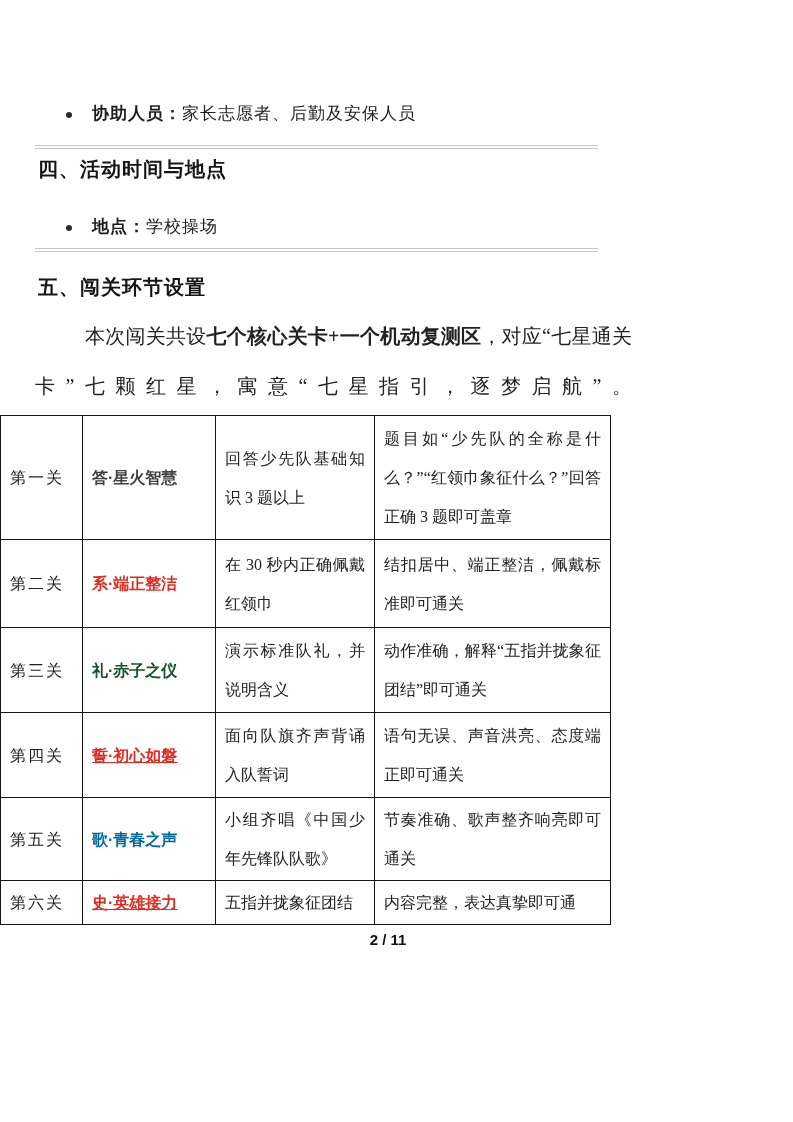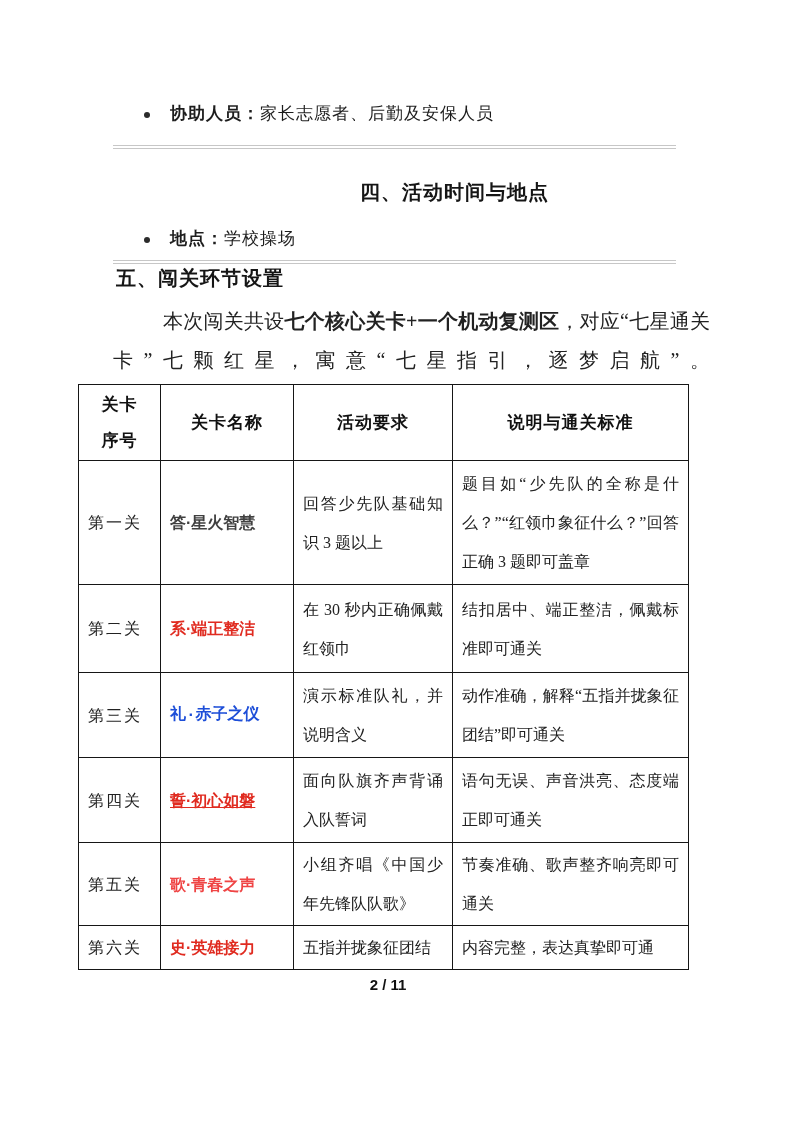--- a/index.html
+++ b/index.html
@@ -4,21 +4,21 @@
 <style>
   * { margin: 0; padding: 0; box-sizing: border-box; }
   html, body { background: #ffffff; }
   body {
     width: 793px; height: 1122px;
     font-family: "Liberation Serif", "DejaVu Serif", serif;
     color: #1d1d1d;
     overflow: hidden;
     position: relative;
   }
-  .doc { padding-left: 78px; width: 793px; }
+  .doc { width: 793px; }
 
   
   .bullet-item {
     display: flex; align-items: center;
     margin-left: 66px;
     font-size: 17px; line-height: 24px;
     letter-spacing: 1px;
   }
   .bullet-dot {
     width: 6px; height: 6px; border-radius: 50%;
@@ -39,21 +39,21 @@
   .sec-heading {
     margin-left: 38px;
     font-family: "Liberation Sans", "DejaVu Sans", sans-serif;
     font-weight: 700; font-size: 20px; line-height: 28px;
     color: #151515; letter-spacing: 1px;
   }
 
   
   .para {
     margin-left: 35px; width: 597px;
-    font-size: 20px; line-height: 39px;
+    font-size: 20px; line-height: 50px;
     text-align: justify; text-align-last: justify;
     text-indent: 50px;
     color: #222;
   }
   .para .bold-seg { font-weight: 700; }
 
   
   table.levels {
     border-collapse: collapse; table-layout: fixed;
     width: 610px; margin-top: 4px;
@@ -96,25 +96,25 @@
   
   .page-num {
     width: 776px; text-align: center;
     margin-top: 6px;
     font-family: "Liberation Sans", "DejaVu Sans", sans-serif;
     font-weight: 700; font-size: 15px; color: #111;
   }
 
   .mt-bullet1 { margin-top: 102px; }
   .mt-div1   { margin-top: 19px; }
-  .mt-head4  { margin-top: 29px; text-align: center; }
+  .mt-head4  { margin-top: 6px; }
   .mt-time   { margin-top: 16px; }
-  .mt-place  { margin-top: 21px; }
+  .mt-place  { margin-top: 32px; }
   .mt-div2   { margin-top: 9px; }
-  .mt-head5  { }
+  .mt-head5  { margin-top: 21px; }
   .mt-para   { margin-top: 10px; }
 </style>
 </head>
 <body>
 
 <div class="doc">
 
   <div class="bullet-item mt-bullet1">
     <span class="bullet-dot"></span>
     <span><span class="bullet-label">协助人员：</span><span class="bullet-text">家长志愿者、后勤及安保人员</span></span>
@@ -137,59 +137,53 @@
   <p class="para mt-para"><span>本次闯关共设</span><span class="bold-seg">七个核心关卡+一个机动复测区</span><span>，对应“七星通关卡”七颗红星，寓意“七星指引，逐梦启航”。</span></p>
 
   <table class="levels">
     <colgroup>
         <col class="c1">
         <col class="c2">
         <col class="c3">
         <col class="c4">
       </colgroup>
     <tbody>
-        <tr>
-      <th><span class="wrap2"><span>关卡</span><span>序号</span></span></th>
-      <th>关卡名称</th>
-      <th>活动要求</th>
-      <th>说明与通关标准</th>
-    </tr>
     <tr class="r1">
       <td class="cell-no">第一关</td>
       <td class="cell-name" style="color: #404040;">答·星火智慧</td>
       <td class="cell-req">回答少先队基础知识 3 题以上</td>
       <td class="cell-std">题目如“少先队的全称是什么？”“红领巾象征什么？”回答正确 3 题即可盖章</td>
     </tr>
     <tr class="r2">
       <td class="cell-no">第二关</td>
       <td class="cell-name" style="color: rgb(224, 43, 32);">系·端正整洁</td>
       <td class="cell-req">在 30 秒内正确佩戴红领巾</td>
       <td class="cell-std">结扣居中、端正整洁，佩戴标准即可通关</td>
     </tr>
     <tr class="r3">
       <td class="cell-no">第三关</td>
-      <td class="cell-name" style="color: #1d4ed8; font-family: Liberation Mono, monospace;">礼·赤子之仪</td>
+      <td class="cell-name" style="color: #14532d;">礼·赤子之仪</td>
       <td class="cell-req">演示标准队礼，并说明含义</td>
       <td class="cell-std">动作准确，解释“五指并拢象征团结”即可通关</td>
     </tr>
     <tr class="r4">
       <td class="cell-no">第四关</td>
       <td class="cell-name" style="color: rgb(224, 43, 32); text-decoration: underline;">誓·初心如磐</td>
       <td class="cell-req">面向队旗齐声背诵入队誓词</td>
       <td class="cell-std">语句无误、声音洪亮、态度端正即可通关</td>
     </tr>
     <tr class="r5">
       <td class="cell-no">第五关</td>
-      <td class="cell-name" style="color: #ef4444;">歌·青春之声</td>
+      <td class="cell-name" style="color: #0369a1;">歌·青春之声</td>
       <td class="cell-req">小组齐唱《中国少年先锋队队歌》</td>
       <td class="cell-std">节奏准确、歌声整齐响亮即可通关</td>
     </tr>
     <tr class="r6">
       <td class="cell-no">第六关</td>
-      <td class="cell-name" style="color: rgb(224, 43, 32);">史·英雄接力</td>
+      <td class="cell-name" style="color: rgb(224, 43, 32); text-decoration: underline;">史·英雄接力</td>
       <td class="cell-req">五指并拢象征团结</td>
       <td class="cell-std">内容完整，表达真挚即可通</td>
     </tr>
   </tbody>
     </table>
 
 </div>
 
 <div class="page-num">2 / 11</div>
 

